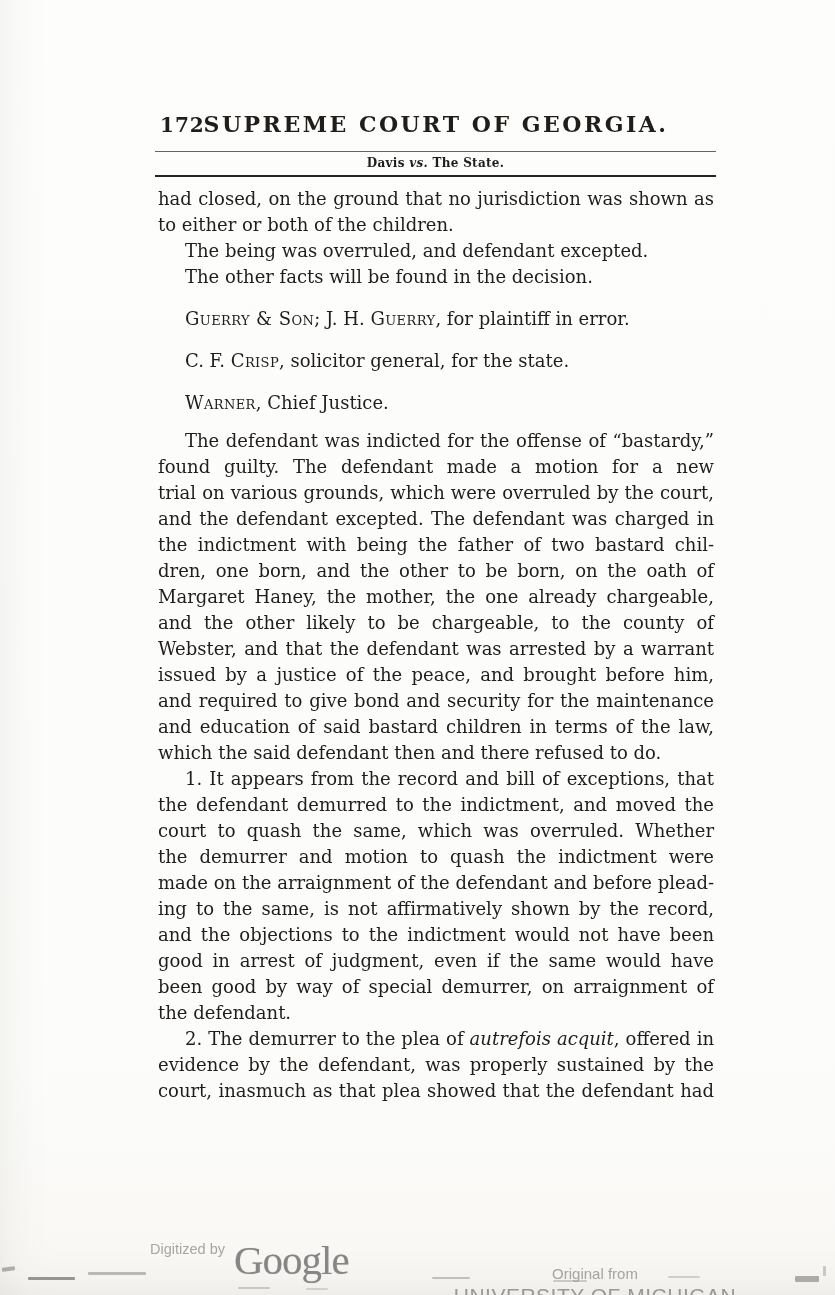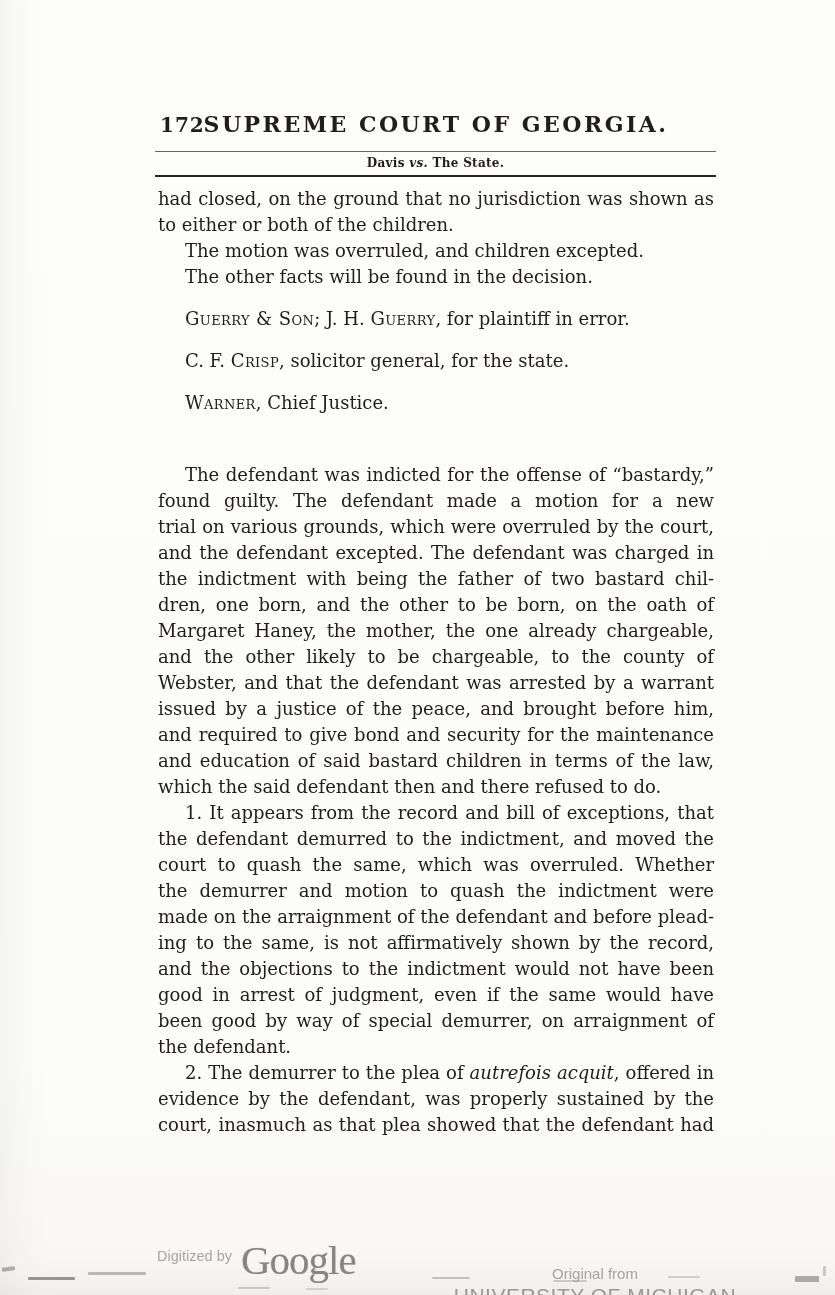--- a/index.html
+++ b/index.html
@@ -36,28 +36,28 @@
 
   
   .body-text {
     position: absolute; top: 186px; left: 158px; width: 556px;
     font-size: 18px; line-height: 26px;
   }
   .line { min-height: 26px; white-space: normal; }
   .line.just { text-align: justify; text-align-last: justify; text-justify: inter-word; }
   .line.ind  { text-indent: 27px; }
   .line.gap1 { margin-top: 16px; }
-  .line.gap2 { margin-top: 46px; }
+  .line.gap2 { margin-top: 12px; }
   .sc { font-variant: small-caps; letter-spacing: .4px; }
   .it { font-style: italic; }
 
   
   .footer-left {
-    position: absolute; left: 157px; top: 1241px;
-    display: flex; align-items: center; gap: 9px;
+    position: absolute; left: 150px; top: 1241px;
+    display: flex; align-items: flex-start; gap: 9px;
   }
   .digitized-label {
     font-family: "Liberation Sans", sans-serif;
     font-size: 14.5px; color: #a6a6a6; padding-bottom: 8px;
   }
   .google-logo {
     font-family: Liberation Serif, serif;
     font-size: 41px; line-height: 0.95; color: #868686;
     letter-spacing: -1px;
     text-shadow: 0 0 1px rgba(130,130,130,.4);
@@ -92,21 +92,21 @@
     <span class="header-title">SUPREME COURT OF GEORGIA.</span>
   </div>
 
   <div class="rule-thin"></div>
   <div class="running-head" id="running-head"><span>Davis </span><span class="it">vs.</span><span> The State.</span></div>
   <div class="rule-thick"></div>
 
   <div class="body-text" id="body-text">
       <div class="line just"><span>had closed, on the ground that no jurisdiction was shown as</span></div>
       <div class="line"><span>to either or both of the children.</span></div>
-      <div class="line ind"><span>The motion was overruled, and children excepted.</span></div>
+      <div class="line ind"><span>The being was overruled, and defendant excepted.</span></div>
       <div class="line ind"><span>The other facts will be found in the decision.</span></div>
       <div class="line ind gap1"><span class="sc">Guerry &amp; Son</span><span>; J. H. </span><span class="sc">Guerry</span><span>, for plaintiff in error.</span></div>
       <div class="line ind gap1"><span>C. F. </span><span class="sc">Crisp</span><span>, solicitor general, for the state.</span></div>
       <div class="line ind gap1"><span class="sc">Warner</span><span>, Chief Justice.</span></div>
       <div class="line just ind gap2"><span>The defendant was indicted for the offense of “bastardy,”</span></div>
       <div class="line just"><span>found guilty.  The defendant made a motion for a new</span></div>
       <div class="line just"><span>trial on various grounds, which were overruled by the court,</span></div>
       <div class="line just"><span>and the defendant excepted.  The defendant was charged in</span></div>
       <div class="line just"><span>the indictment with being the father of two bastard chil-</span></div>
       <div class="line just"><span>dren, one born, and the other to be born, on the oath of</span></div>

